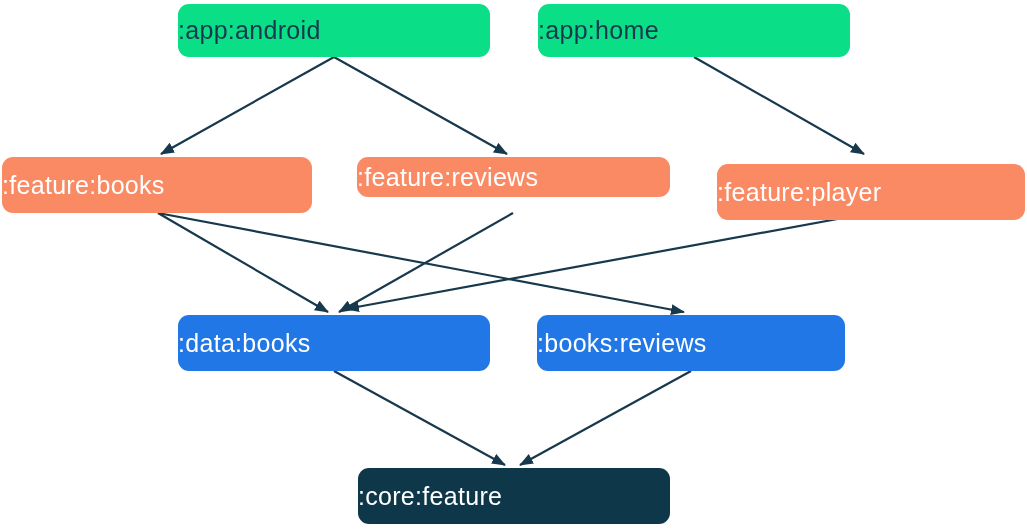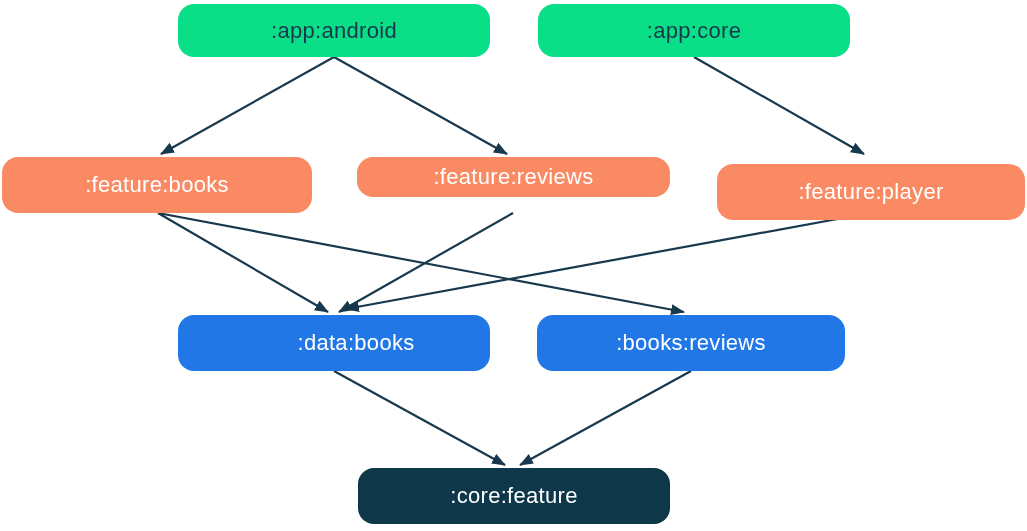--- a/index.html
+++ b/index.html
@@ -19,23 +19,22 @@
     position: absolute;
     left: 0;
     top: 0;
     width: 1027px;
     height: 531px;
   }
   .node {
     position: absolute;
     display: flex;
     align-items: center;
-    justify-content: center;
-    border-radius: 16px;
-    font-size: 22px;
+    border-radius: 11px;
+    font-size: 25px;
     font-weight: 500;
     letter-spacing: 0.3px;
     box-sizing: border-box;
     user-select: none;
   }
 </style>
 </head>
 <body>
 
 <div class="stage" style="background: rgb(255, 255, 255);">
@@ -55,32 +54,32 @@
         <line x1="870" y1="213" x2="346" y2="309" stroke="#17384d" stroke-width="2.2" marker-end="url(#arrowhead)"></line>
         <line x1="334" y1="371" x2="505" y2="465" stroke="#17384d" stroke-width="2.2" marker-end="url(#arrowhead)"></line>
         <line x1="691" y1="371" x2="520" y2="465" stroke="#17384d" stroke-width="2.2" marker-end="url(#arrowhead)"></line>
       </g>
   </svg>
   <div id="node-layer">
       <div class="node" style="left: 178px; top: 4px; width: 312px; height: 53px; background: rgb(10, 222, 135); color: rgb(23, 56, 77);">
         <span>:app:android</span>
       </div>
       <div class="node" style="left: 538px; top: 4px; width: 312px; height: 53px; background: rgb(10, 222, 135); color: rgb(23, 56, 77);">
-        <span>:app:core</span>
+        <span>:app:home</span>
       </div>
       <div class="node" style="left: 2px; top: 157px; width: 310px; height: 56px; background: rgb(250, 138, 100); color: rgb(255, 255, 255);">
         <span>:feature:books</span>
       </div>
       <div class="node" style="left: 357px; top: 157px; width: 313px; height: 40px; background: rgb(250, 138, 100); color: rgb(255, 255, 255);">
         <span>:feature:reviews</span>
       </div>
       <div class="node" style="left: 717px; top: 164px; width: 308px; height: 56px; background: rgb(250, 138, 100); color: rgb(255, 255, 255);">
         <span>:feature:player</span>
       </div>
-      <div class="node" style="left: 178px; top: 315px; width: 312px; height: 56px; background: rgb(33, 119, 230); color: rgb(255, 255, 255); padding-left: 44px;">
+      <div class="node" style="left: 178px; top: 315px; width: 312px; height: 56px; background: rgb(33, 119, 230); color: rgb(255, 255, 255);">
         <span>:data:books</span>
       </div>
       <div class="node" style="left: 537px; top: 315px; width: 308px; height: 56px; background: rgb(33, 119, 230); color: rgb(255, 255, 255);">
         <span>:books:reviews</span>
       </div>
       <div class="node" style="left: 358px; top: 468px; width: 312px; height: 56px; background: rgb(14, 56, 74); color: rgb(255, 255, 255);">
         <span>:core:feature</span>
       </div>
     </div>
 </div>

